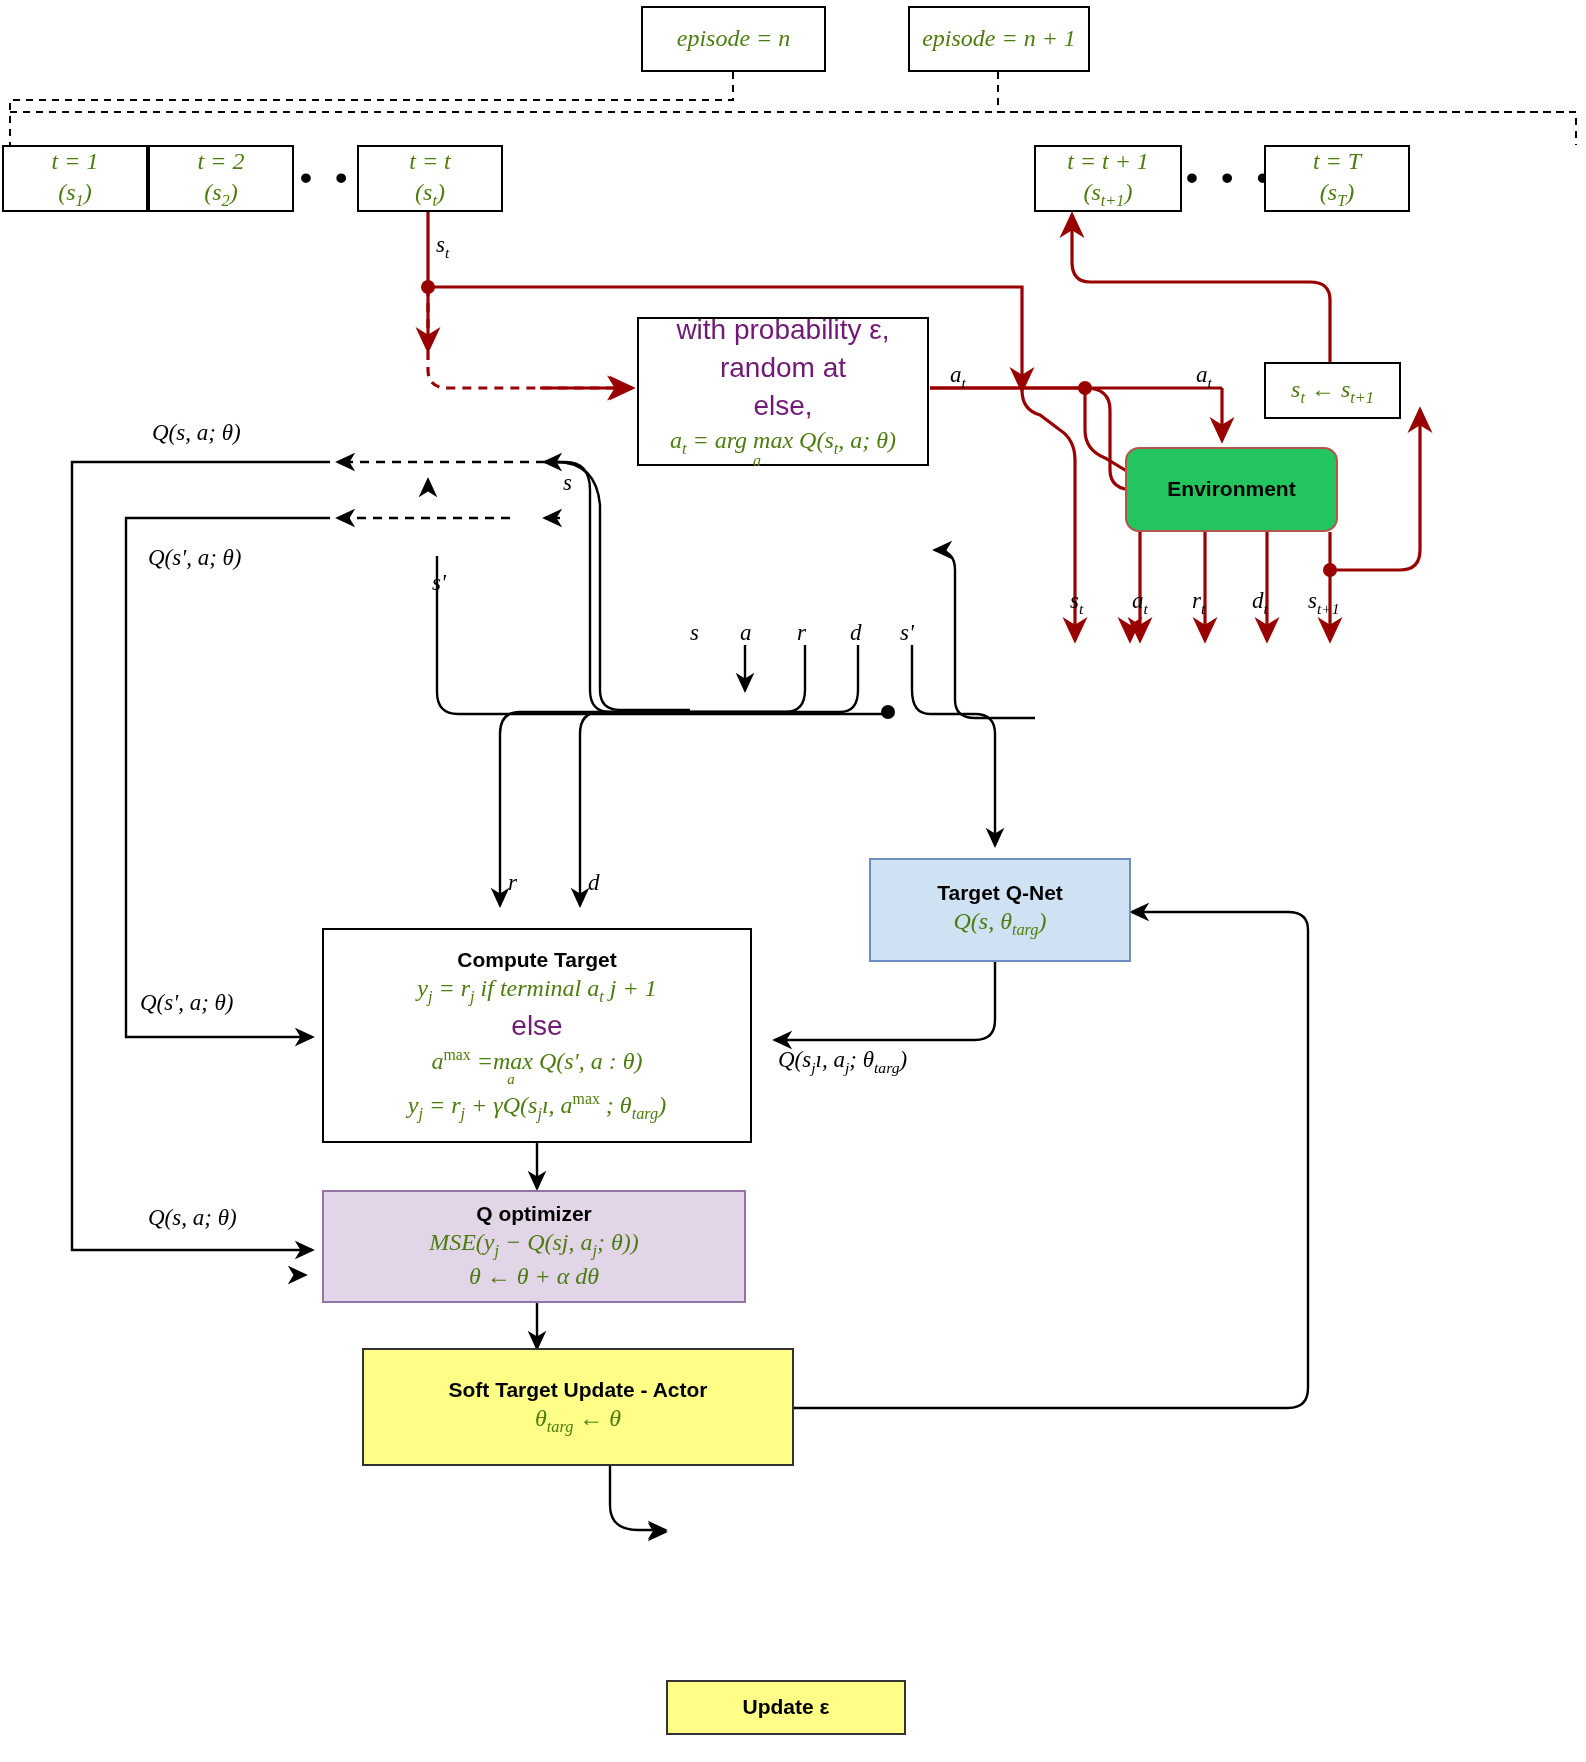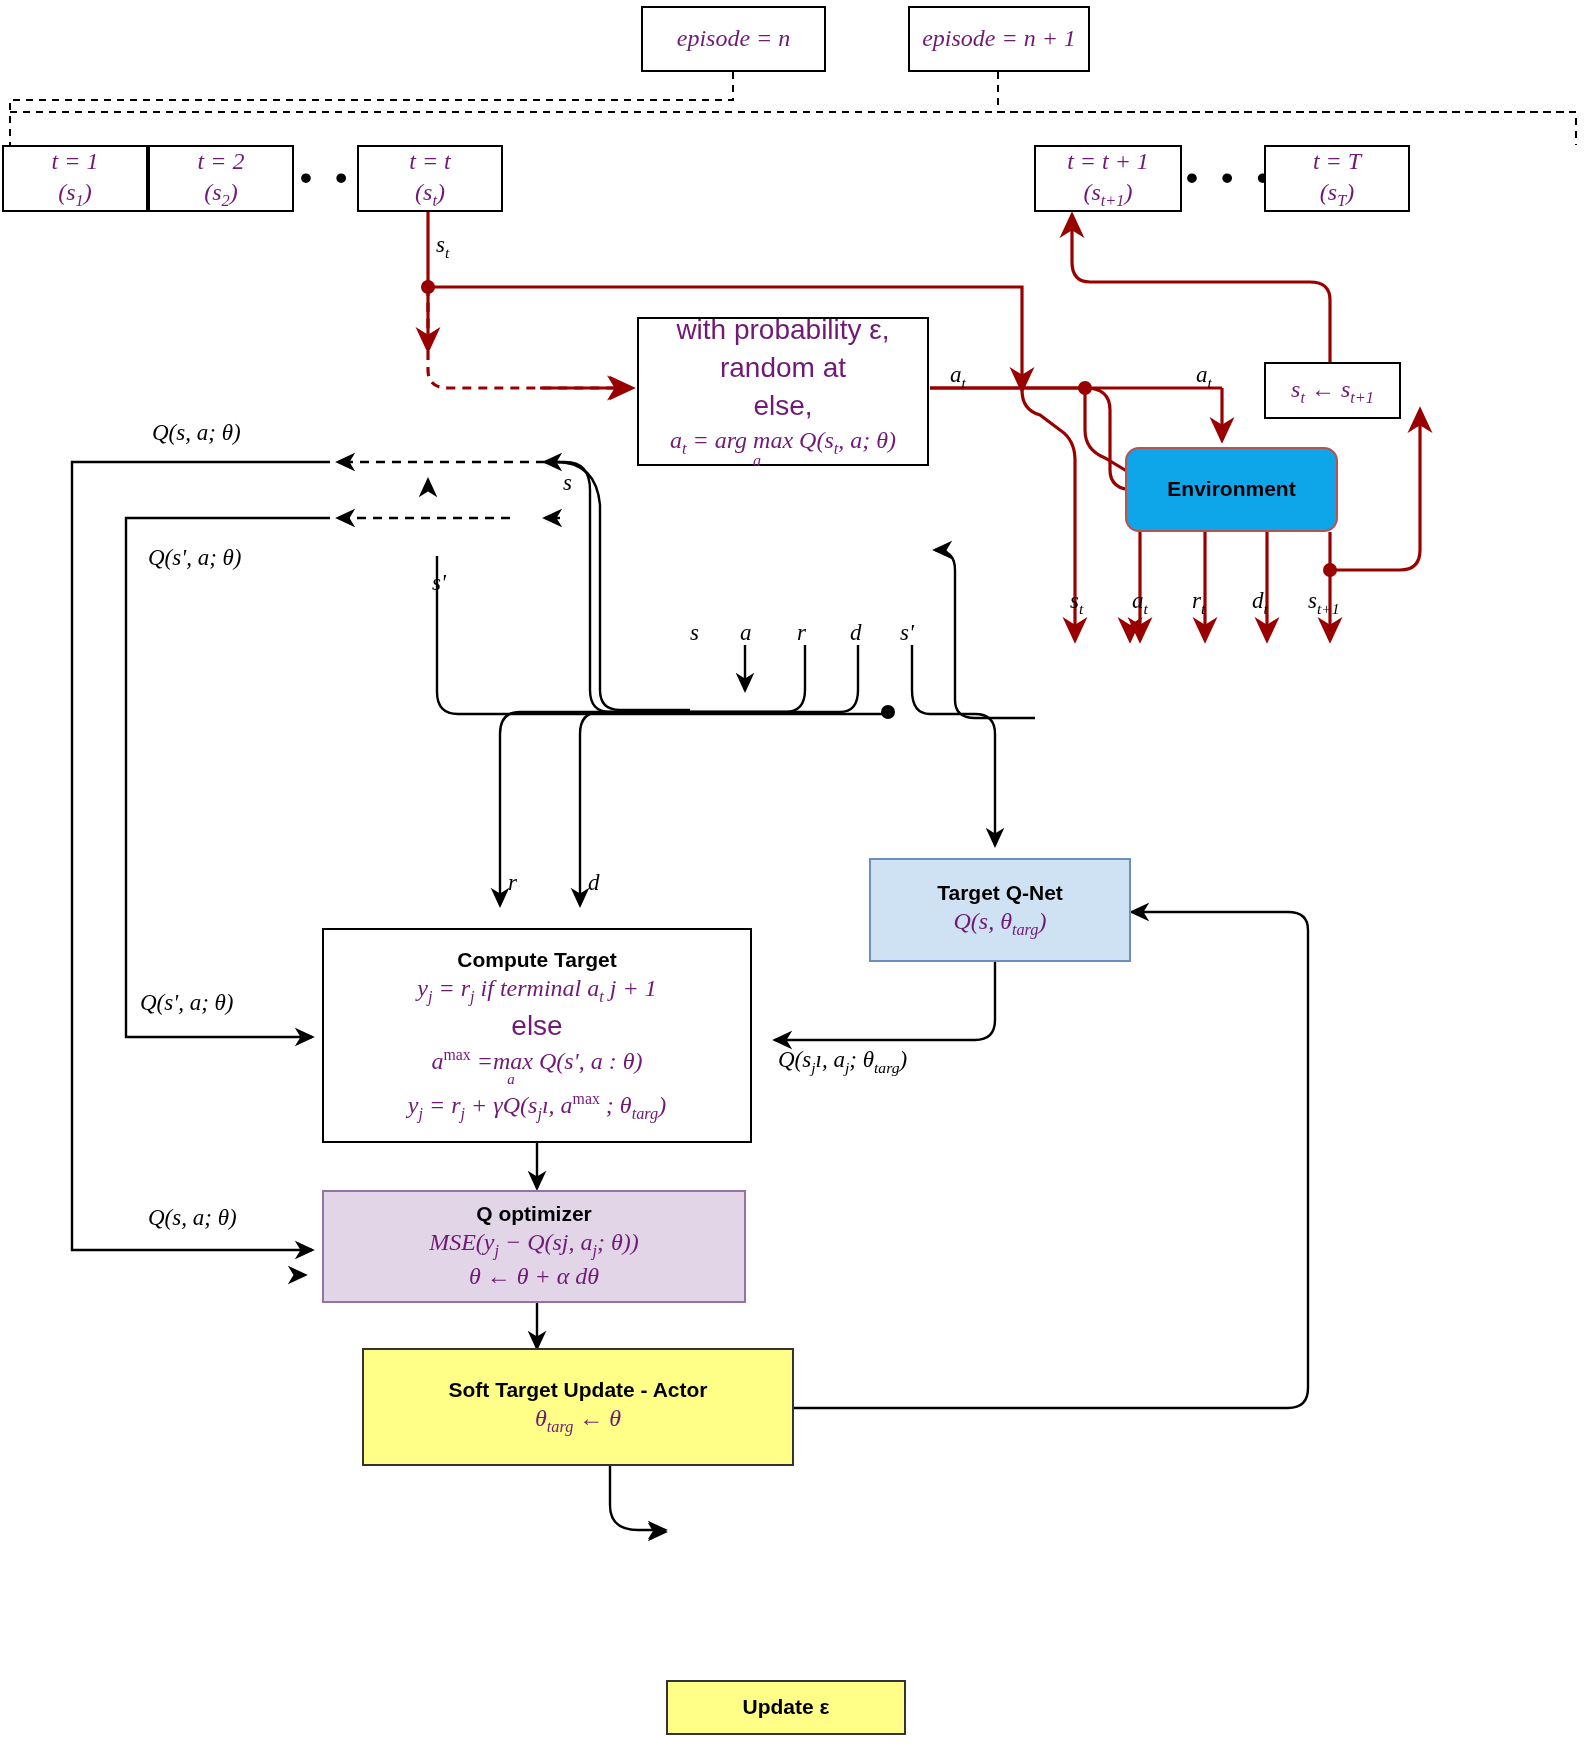--- a/index.html
+++ b/index.html
@@ -3,30 +3,30 @@
 <meta charset="utf-8">
 <style>
   html,body{margin:0;padding:0;background:#ffffff;}
   body{font-family:"Liberation Sans",sans-serif;}
   #stage{position:relative;width:1586px;height:1762px;background:#fff;overflow:hidden;}
   svg.layer{position:absolute;left:0;top:0;width:1586px;height:1762px;pointer-events:none;}
   .node{position:absolute;box-sizing:border-box;display:flex;flex-direction:column;
         align-items:center;justify-content:center;text-align:center;border:2px solid #000;
         background:#fff;}
   .title{font-weight:bold;font-size:21px;color:#000;line-height:1.25;}
-  .math{font-family:"Liberation Serif",serif;font-style:italic;font-size:24px;color:#701a75;line-height:1.3;}
+  .math{font-family:"Liberation Serif",serif;font-style:italic;font-size:24px;color:#4d7c0f;line-height:1.3;}
   .plain{font-size:28px;color:#701a75;line-height:1.35;}
   .lbl{position:absolute;font-family:"Liberation Serif",serif;font-style:italic;
        font-size:23px;color:#000;white-space:nowrap;}
   .dots{position:absolute;font-size:34px;letter-spacing:7px;color:#000;font-weight:bold;}
   sub{font-size:.68em;font-style:italic;}
   sup{font-size:.66em;font-style:normal;}
   .qnet{background:#fbe2a8;border-color:#c9a227;}
   .green{background:#d5e8d4;border-color:#82b366;}
-  .red{background:#0ea5e9;border-color:#b85450;border-radius:14px;}
+  .red{background:#22c55e;border-color:#b85450;border-radius:14px;}
   .blue{background:#cfe2f3;border-color:#6c8ebf;}
   .purple{background:#e1d5e7;border-color:#9673a6;}
   .yellow{background:#ffff88;border-color:#333;}
   .cyl{position:absolute;}
   .cyl .body{position:absolute;left:0;top:22px;width:100%;height:calc(100% - 44px);
       background:#d5e8d4;border-left:2px solid #82b366;border-right:2px solid #82b366;}
   .cyl .top{position:absolute;left:0;top:0;width:100%;height:44px;background:#d5e8d4;
       border:2px solid #82b366;border-radius:50%;box-sizing:border-box;}
   .cyl .bot{position:absolute;left:0;bottom:0;width:100%;height:44px;background:#d5e8d4;
       border:2px solid #82b366;border-radius:50%;box-sizing:border-box;}

